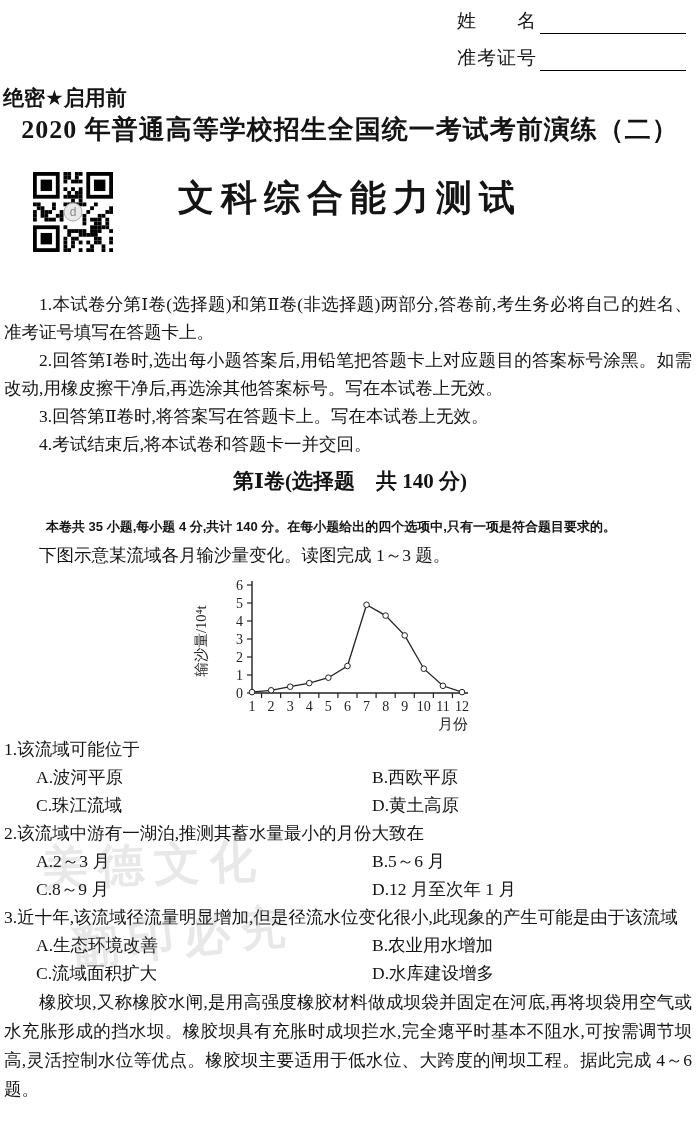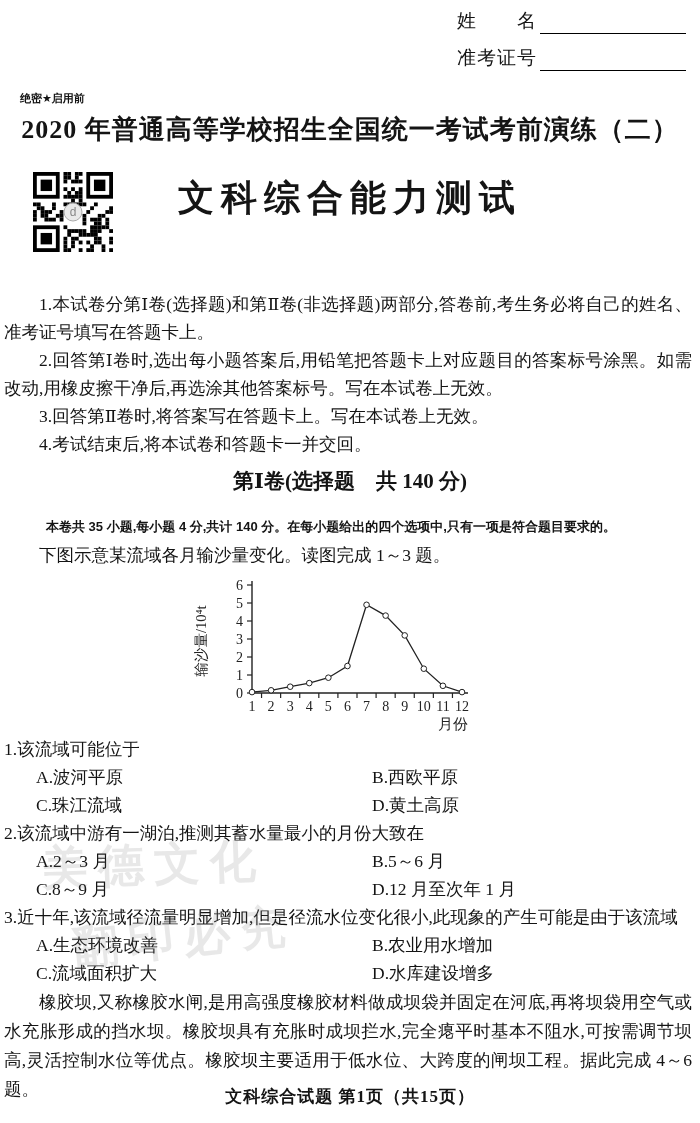--- a/index.html
+++ b/index.html
@@ -8,21 +8,21 @@
     font-family:"Liberation Serif","DejaVu Serif",serif;color:#141414;overflow:hidden;
   }
   
   .name-block{position:absolute;top:6px;right:14px;font-size:19px;}
   .name-row{display:flex;align-items:flex-end;margin-bottom:9px;}
   .name-row .lbl{white-space:pre;letter-spacing:1px;}
   .uline{display:inline-block;width:146px;height:27px;border-bottom:1.6px solid #000;margin-left:3px;}
   
   .secrecy{
     font-family:"Liberation Sans","DejaVu Sans",sans-serif;font-weight:bold;
-    font-size:11px;padding:87px 0 0 20px;line-height:22px;
+    font-size:21px;padding:87px 0 0 3px;line-height:22px;
   }
   .exam-title{text-align:center;font-size:26px;font-weight:600;margin-top:3px;line-height:36px;letter-spacing:1px;}
   .subject-row{position:relative;height:118px;margin-top:24px;}
   .qr{position:absolute;left:33px;top:0;width:80px;height:80px;}
   .subject-title{
     position:absolute;left:0;right:0;top:2px;margin:0;text-align:center;
     font-family:"Liberation Sans","DejaVu Sans",sans-serif;font-weight:900;
     font-size:36px;letter-spacing:7px;
   }
   
@@ -316,15 +316,14 @@
       <div class="opt-row">
         <div class="opt-cell left"><span>C.</span><span>流域面积扩大</span></div>
         <div class="opt-cell"><span>D.</span><span>水库建设增多</span></div>
       </div>
     </div>
 
   </div>
 
   <p class="passage">橡胶坝,又称橡胶水闸,是用高强度橡胶材料做成坝袋并固定在河底,再将坝袋用空气或水充胀形成的挡水坝。橡胶坝具有充胀时成坝拦水,完全瘪平时基本不阻水,可按需调节坝高,灵活控制水位等优点。橡胶坝主要适用于低水位、大跨度的闸坝工程。据此完成 4～6 题。</p>
 
-  <div class="footer">文科综合试题 第1页（共15页）</div>
 
 </div>
 
 </body></html>

